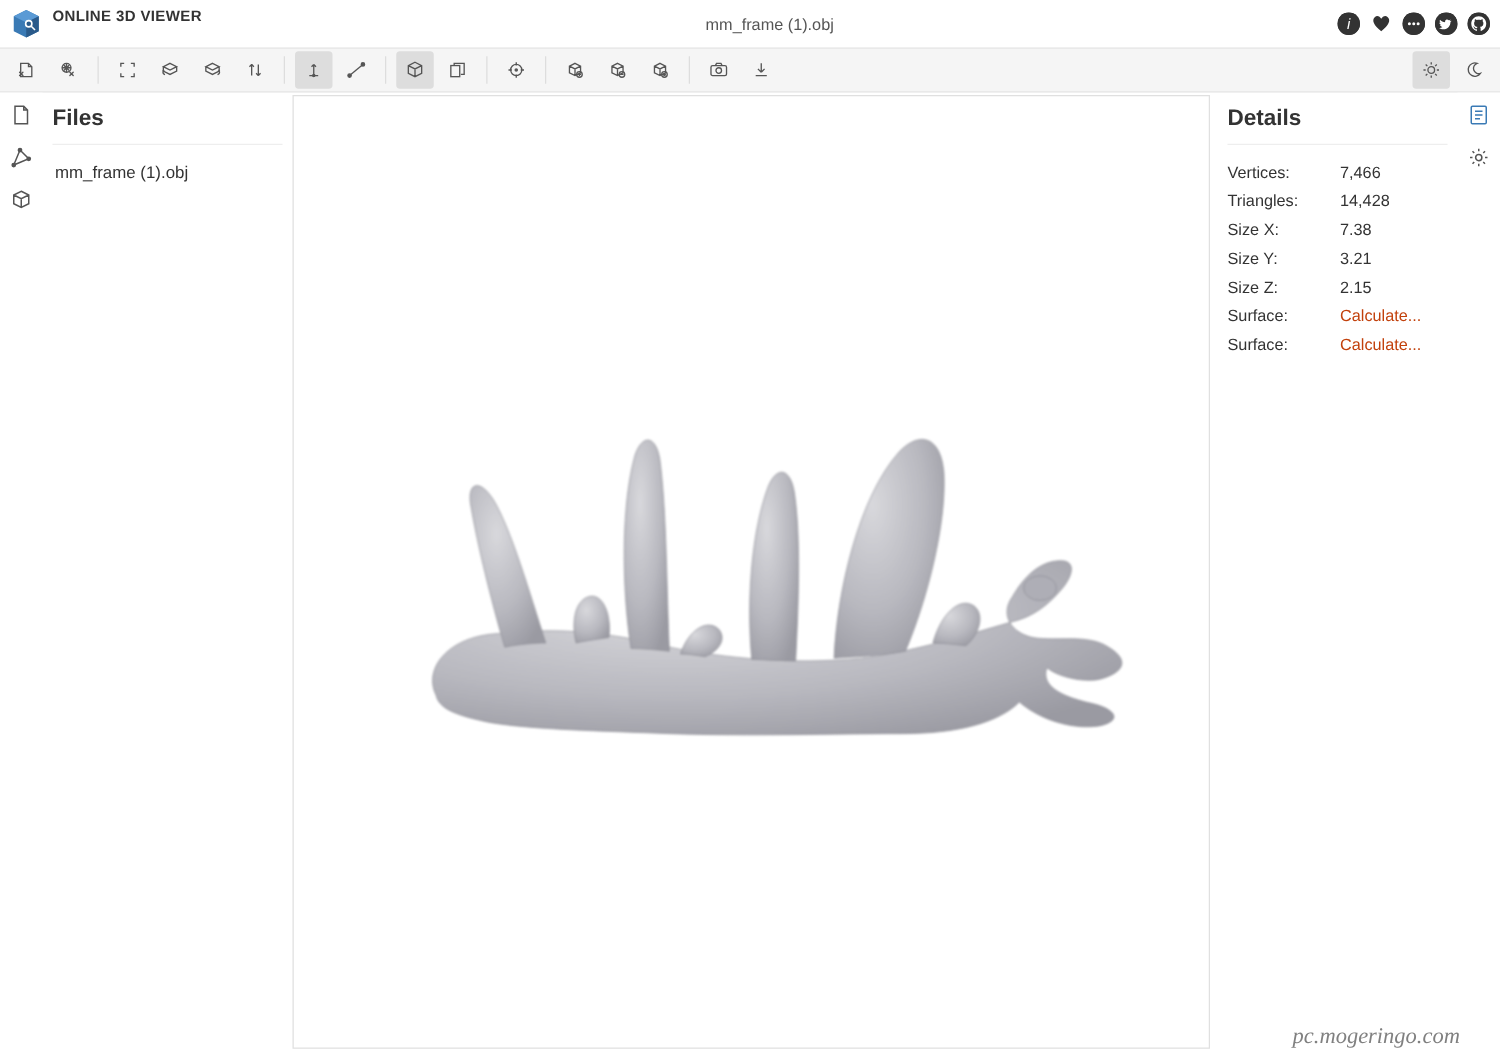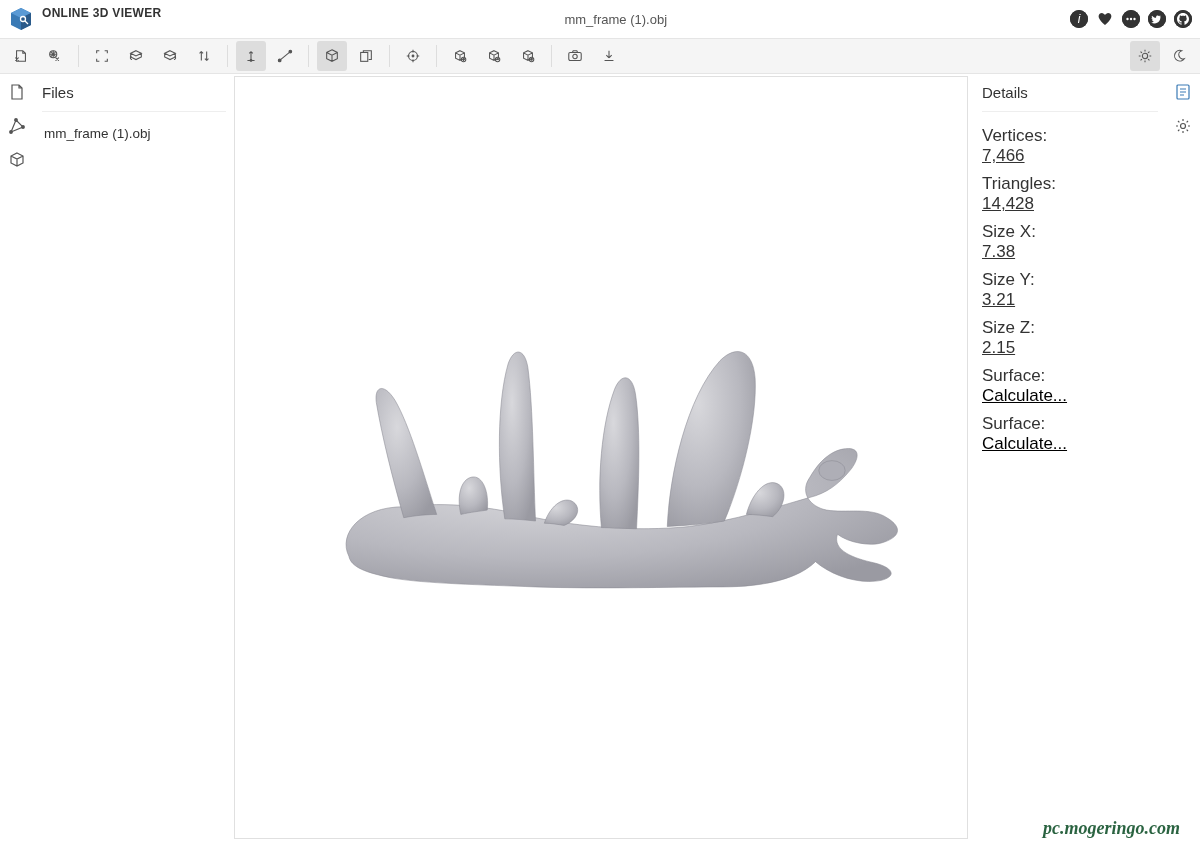--- a/index.html
+++ b/index.html
@@ -28,38 +28,38 @@
   
   .main { flex: 1; display: flex; overflow: hidden; }
 
   
   .left-rail { width: 34px; background: #fff; display: flex; flex-direction: column; align-items: center; padding-top: 8px; gap: 14px; }
   .rail-btn { width: 20px; height: 20px; display: flex; align-items: center; justify-content: center; cursor: pointer; color: #555; }
   .rail-btn svg { width: 18px; height: 18px; stroke: #555; fill: none; stroke-width: 1.2; }
 
   
   .left-panel { width: 200px; padding: 10px 8px; }
-  .panel-title { font-size: 15px; font-weight: 400; color: #333; padding-bottom: 10px; border-bottom: 1px solid #eee; margin-bottom: 10px; }
+  .panel-title { font-size: 18px; font-weight: 700; color: #333; padding-bottom: 10px; border-bottom: 1px solid #eee; margin-bottom: 10px; }
   .file-item { font-size: 13.5px; color: #333; padding: 4px 2px; cursor: pointer; }
 
   
   .viewport { flex: 1; border: 1px solid #e0e0e0; margin: 2px 0 6px 0; background: #fff; display:flex; align-items:center; justify-content:center; position:relative; }
   .viewport svg { width: 90%; height: 70%; }
 
   
   .right-panel { width: 198px; padding: 10px 8px 10px 14px; }
-  .details-row { display: flex; font-size: 17px; color: #333; padding: 4px 0; flex-direction: column; }
+  .details-row { display: flex; font-size: 13px; color: #333; padding: 4px 0; }
   .details-label { width: 90px; }
-  .details-value { flex: 1; text-decoration: underline; }
-  .details-value.link { color: #000000; cursor: pointer; }
+  .details-value { flex: 1; }
+  .details-value.link { color: #c2410c; cursor: pointer; }
 
   
   .right-rail { width: 34px; background: #fff; display: flex; flex-direction: column; align-items: center; padding-top: 8px; gap: 14px; }
 
-  .watermark { position: absolute; bottom: 6px; right: 20px; font-family: Georgia, serif; font-style: italic; font-size: 18px; color: #14532d; opacity: 0.9; pointer-events: none; font-weight: bold; }
+  .watermark { position: absolute; bottom: 6px; right: 32px; font-family: Georgia, serif; font-style: italic; font-size: 18px; color: #737373; opacity: 0.9; pointer-events: none; }
 </style>
 </head>
 <body>
 
 <div class="header">
   <div class="logo-block">
     <span class="logo-cube">
       <svg viewBox="0 0 26 26">
           <path d="M13 2 L23 7 L23 19 L13 24 L3 19 L3 7 Z" fill="#3a7ab5"></path>
           <path d="M13 2 L23 7 L13 12 L3 7 Z" fill="#5a9ad5"></path>

